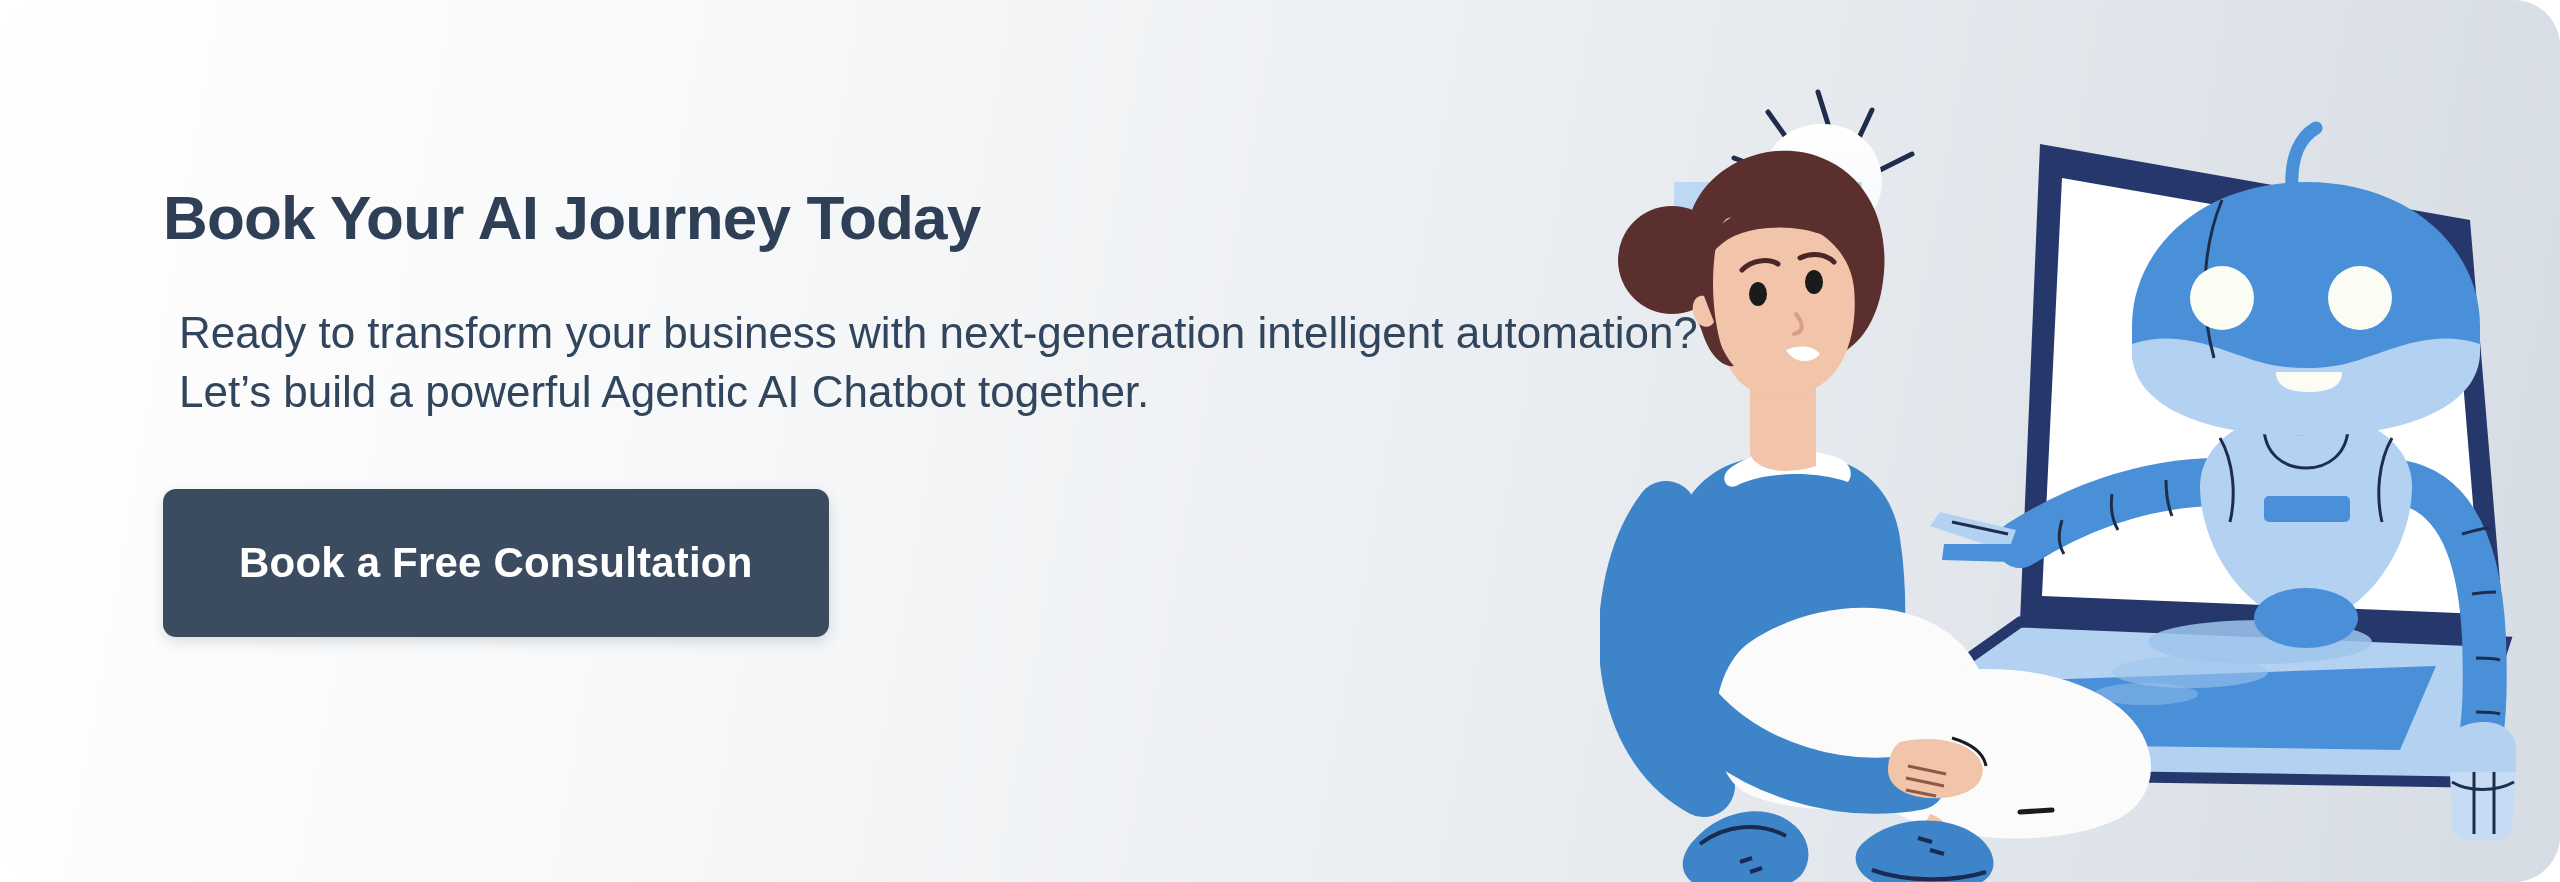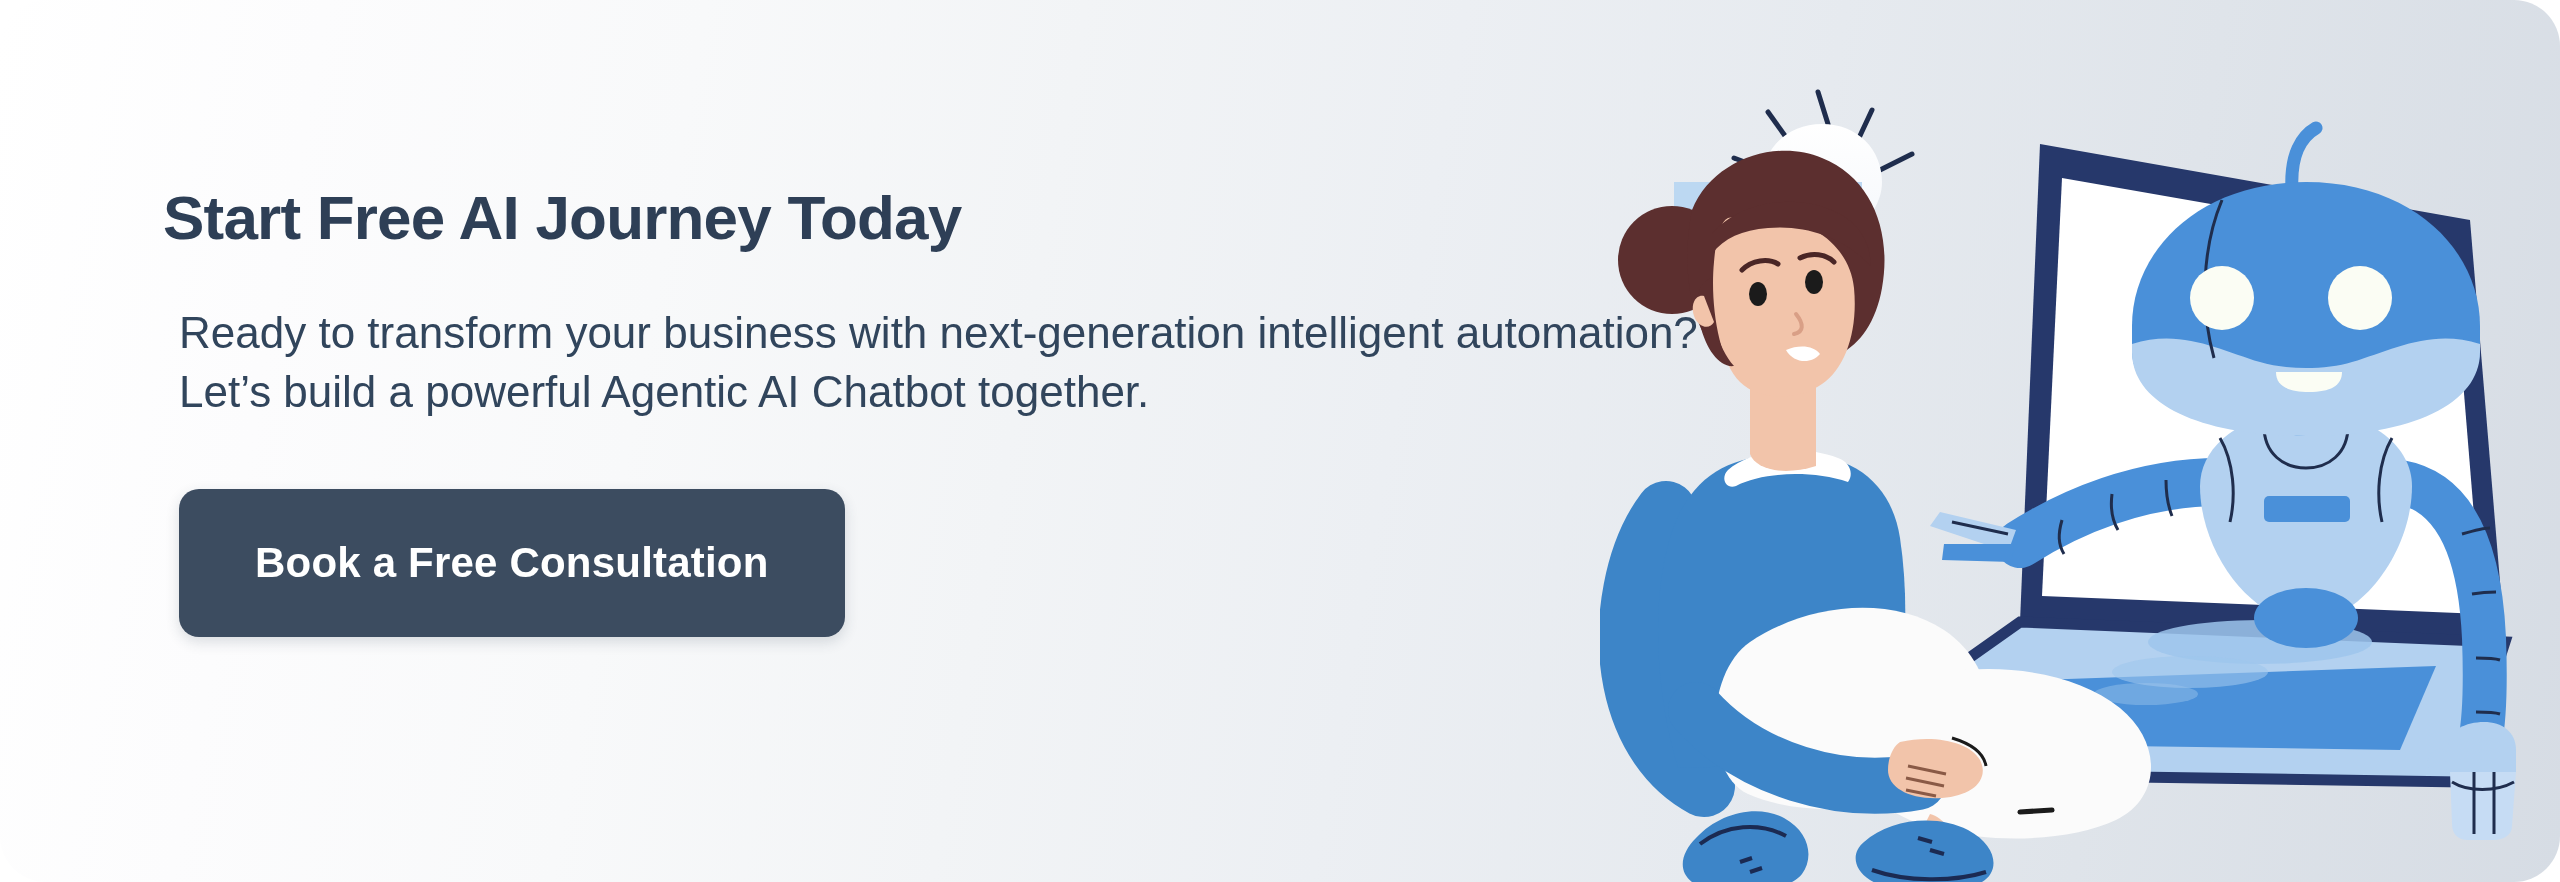--- a/index.html
+++ b/index.html
@@ -64,51 +64,50 @@
   }
 
   .cta-button {
     display: inline-flex;
     align-items: center;
     justify-content: center;
     box-sizing: border-box;
     height: 148px;
     padding: 0 76px;
     border: none;
-    border-radius: 20px;
+    border-radius: 13px;
     background: #3c4c60;
     color: #ffffff;
     font-size: 42px;
     font-weight: 700;
     letter-spacing: 0.2px;
     cursor: pointer;
     font-family: "Liberation Sans", sans-serif;
     box-shadow: 0 5px 14px rgba(40,55,75,0.16);
-    margin-left: 16px;
   }
 
   
   .illustration {
     position: absolute;
     right: 0;
     bottom: 0;
     width: 960px;
     height: 800px;
     pointer-events: none;
   }
   .illustration svg { display: block; width: 100%; height: 100%; }
 </style>
 </head>
 <body>
 
 <div class="banner">
 
   <div class="content">
 
-    <h1 class="headline">Start Free AI Journey Today</h1>
+    <h1 class="headline">Book Your AI Journey Today</h1>
 
     <p class="subcopy">Ready to transform your business with next-generation intelligent automation? Let’s build a powerful Agentic AI Chatbot together.</p>
 
     <div class="cta-wrap">
       <button class="cta-button">Book a Free Consultation</button>
     </div>
 
   </div>
 
   <div class="illustration">

